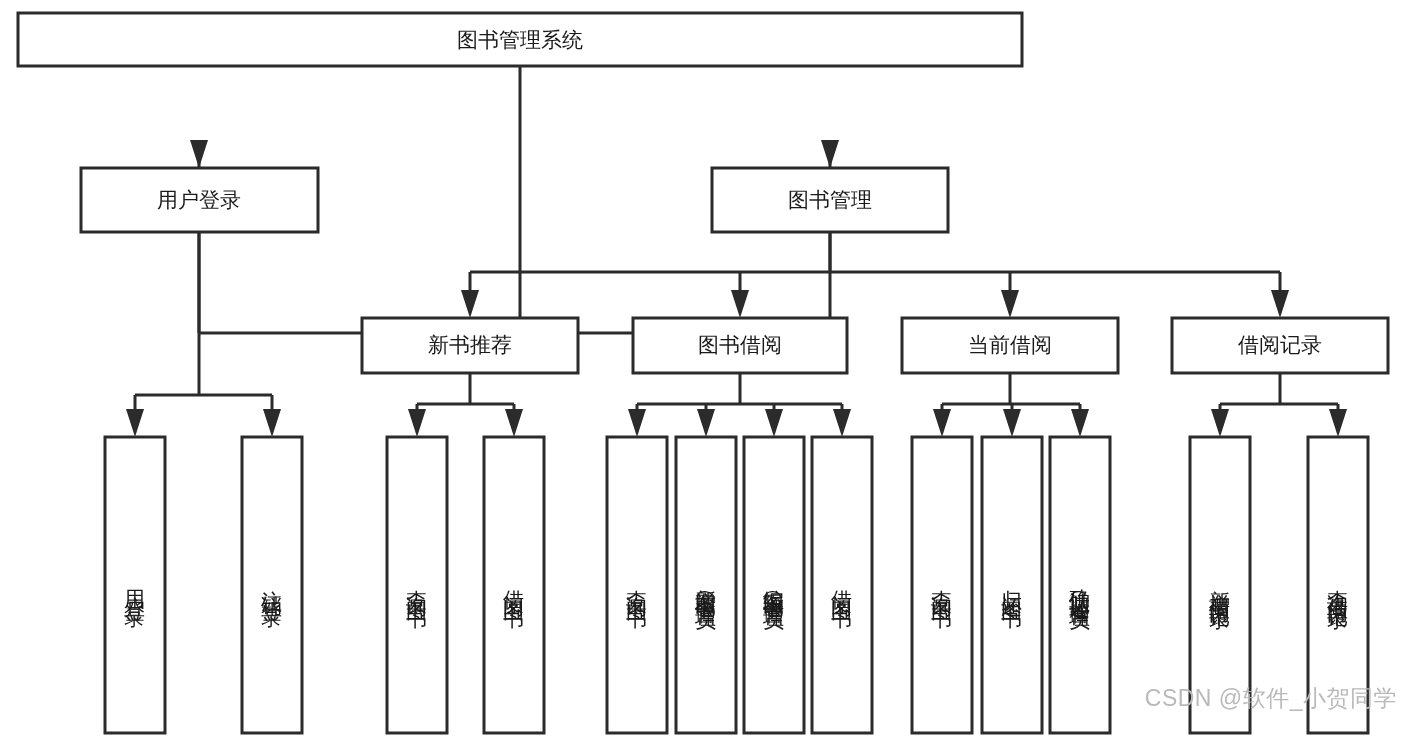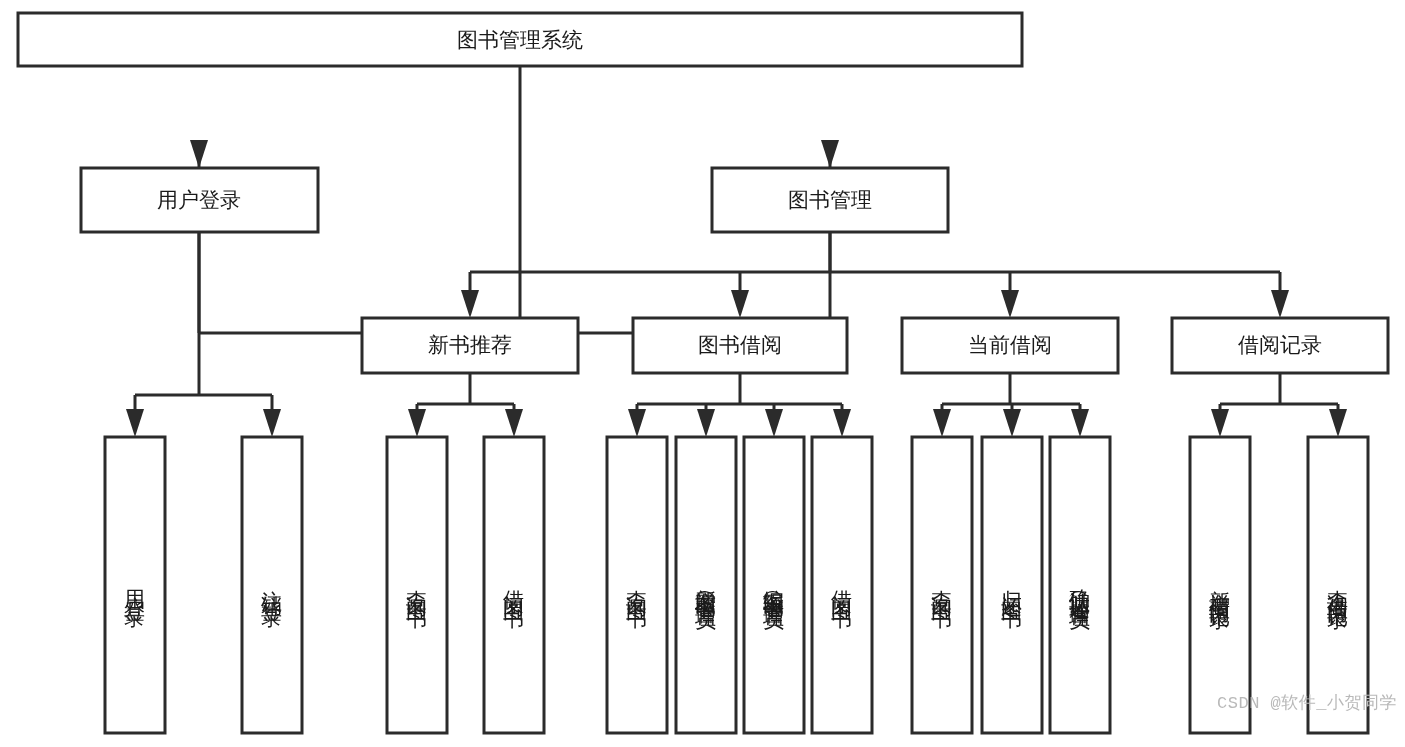--- a/index.html
+++ b/index.html
@@ -62,22 +62,22 @@
     justify-content: center;
     text-align: center;
     letter-spacing: 6px;
     pointer-events: none;
     white-space: nowrap;
   }
   .watermark {
     position: absolute;
     right: 8px;
     bottom: 4px;
-    font-family: Liberation Mono, monospace;
-    font-size: 17px;
+    font-family: Liberation Sans, sans-serif;
+    font-size: 23px;
     color: #b9b9b9;
     letter-spacing: 0.5px;
     white-space: nowrap;
   }
 </style>
 </head>
 <body>
 
 <div id="diagram-root">
 

